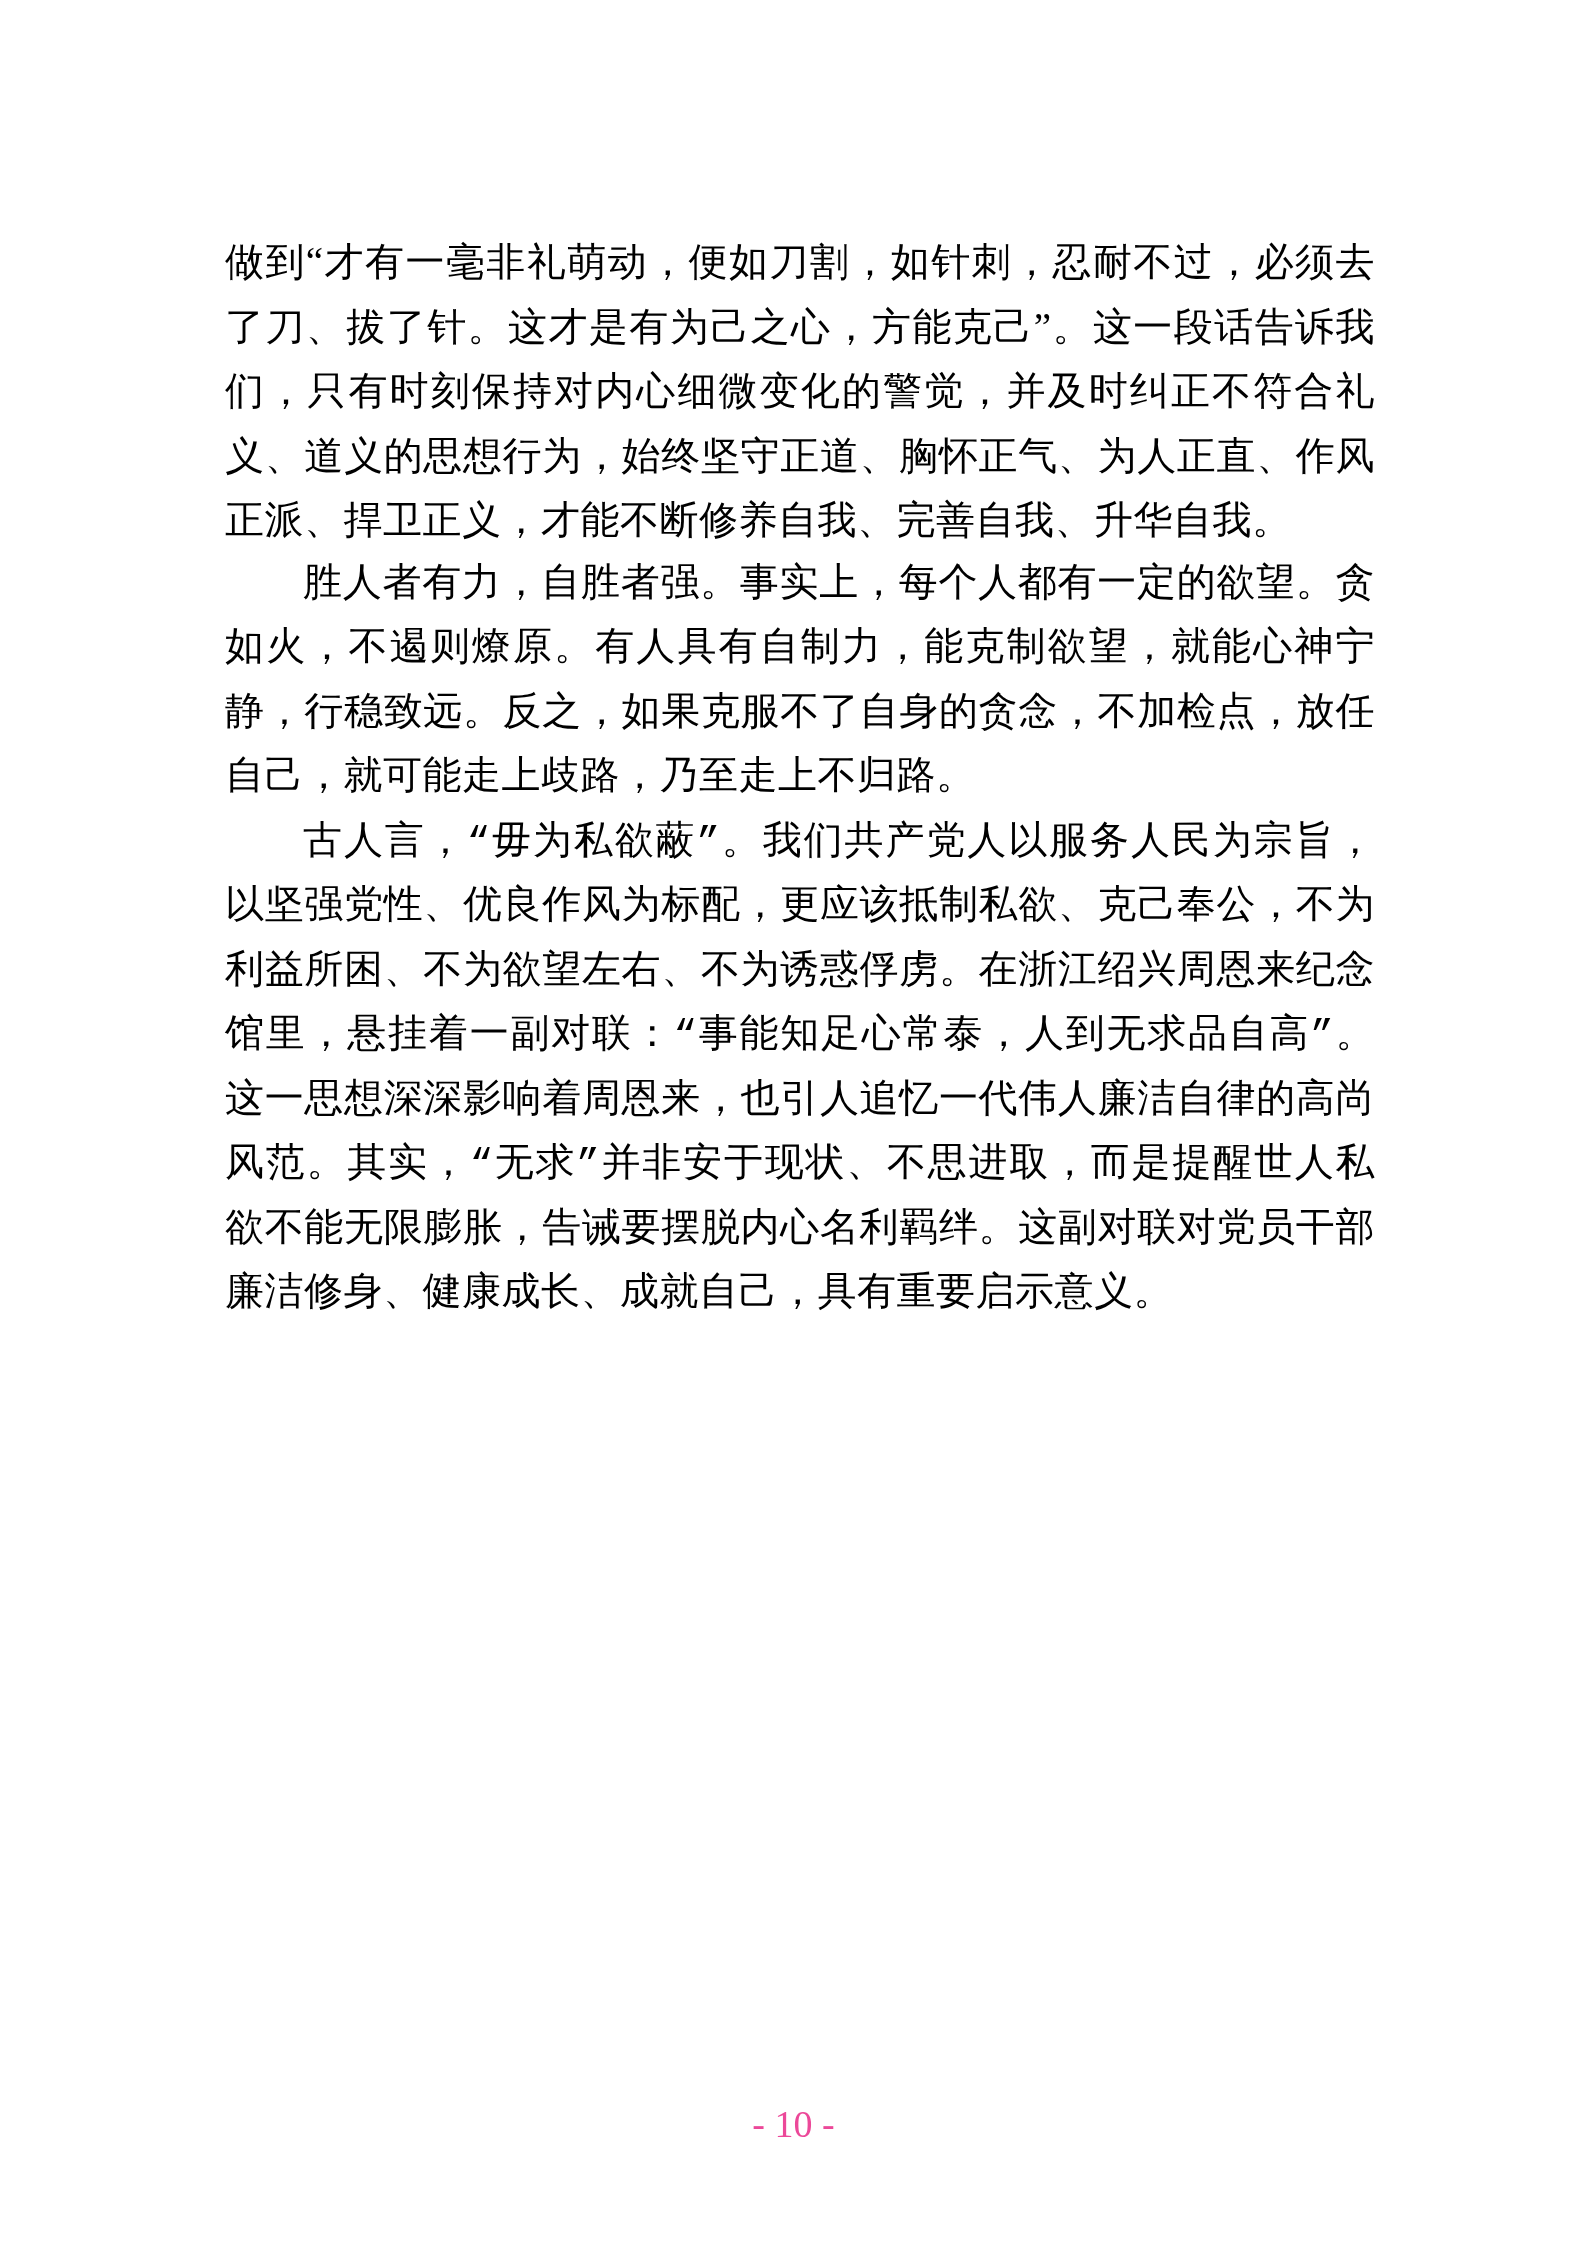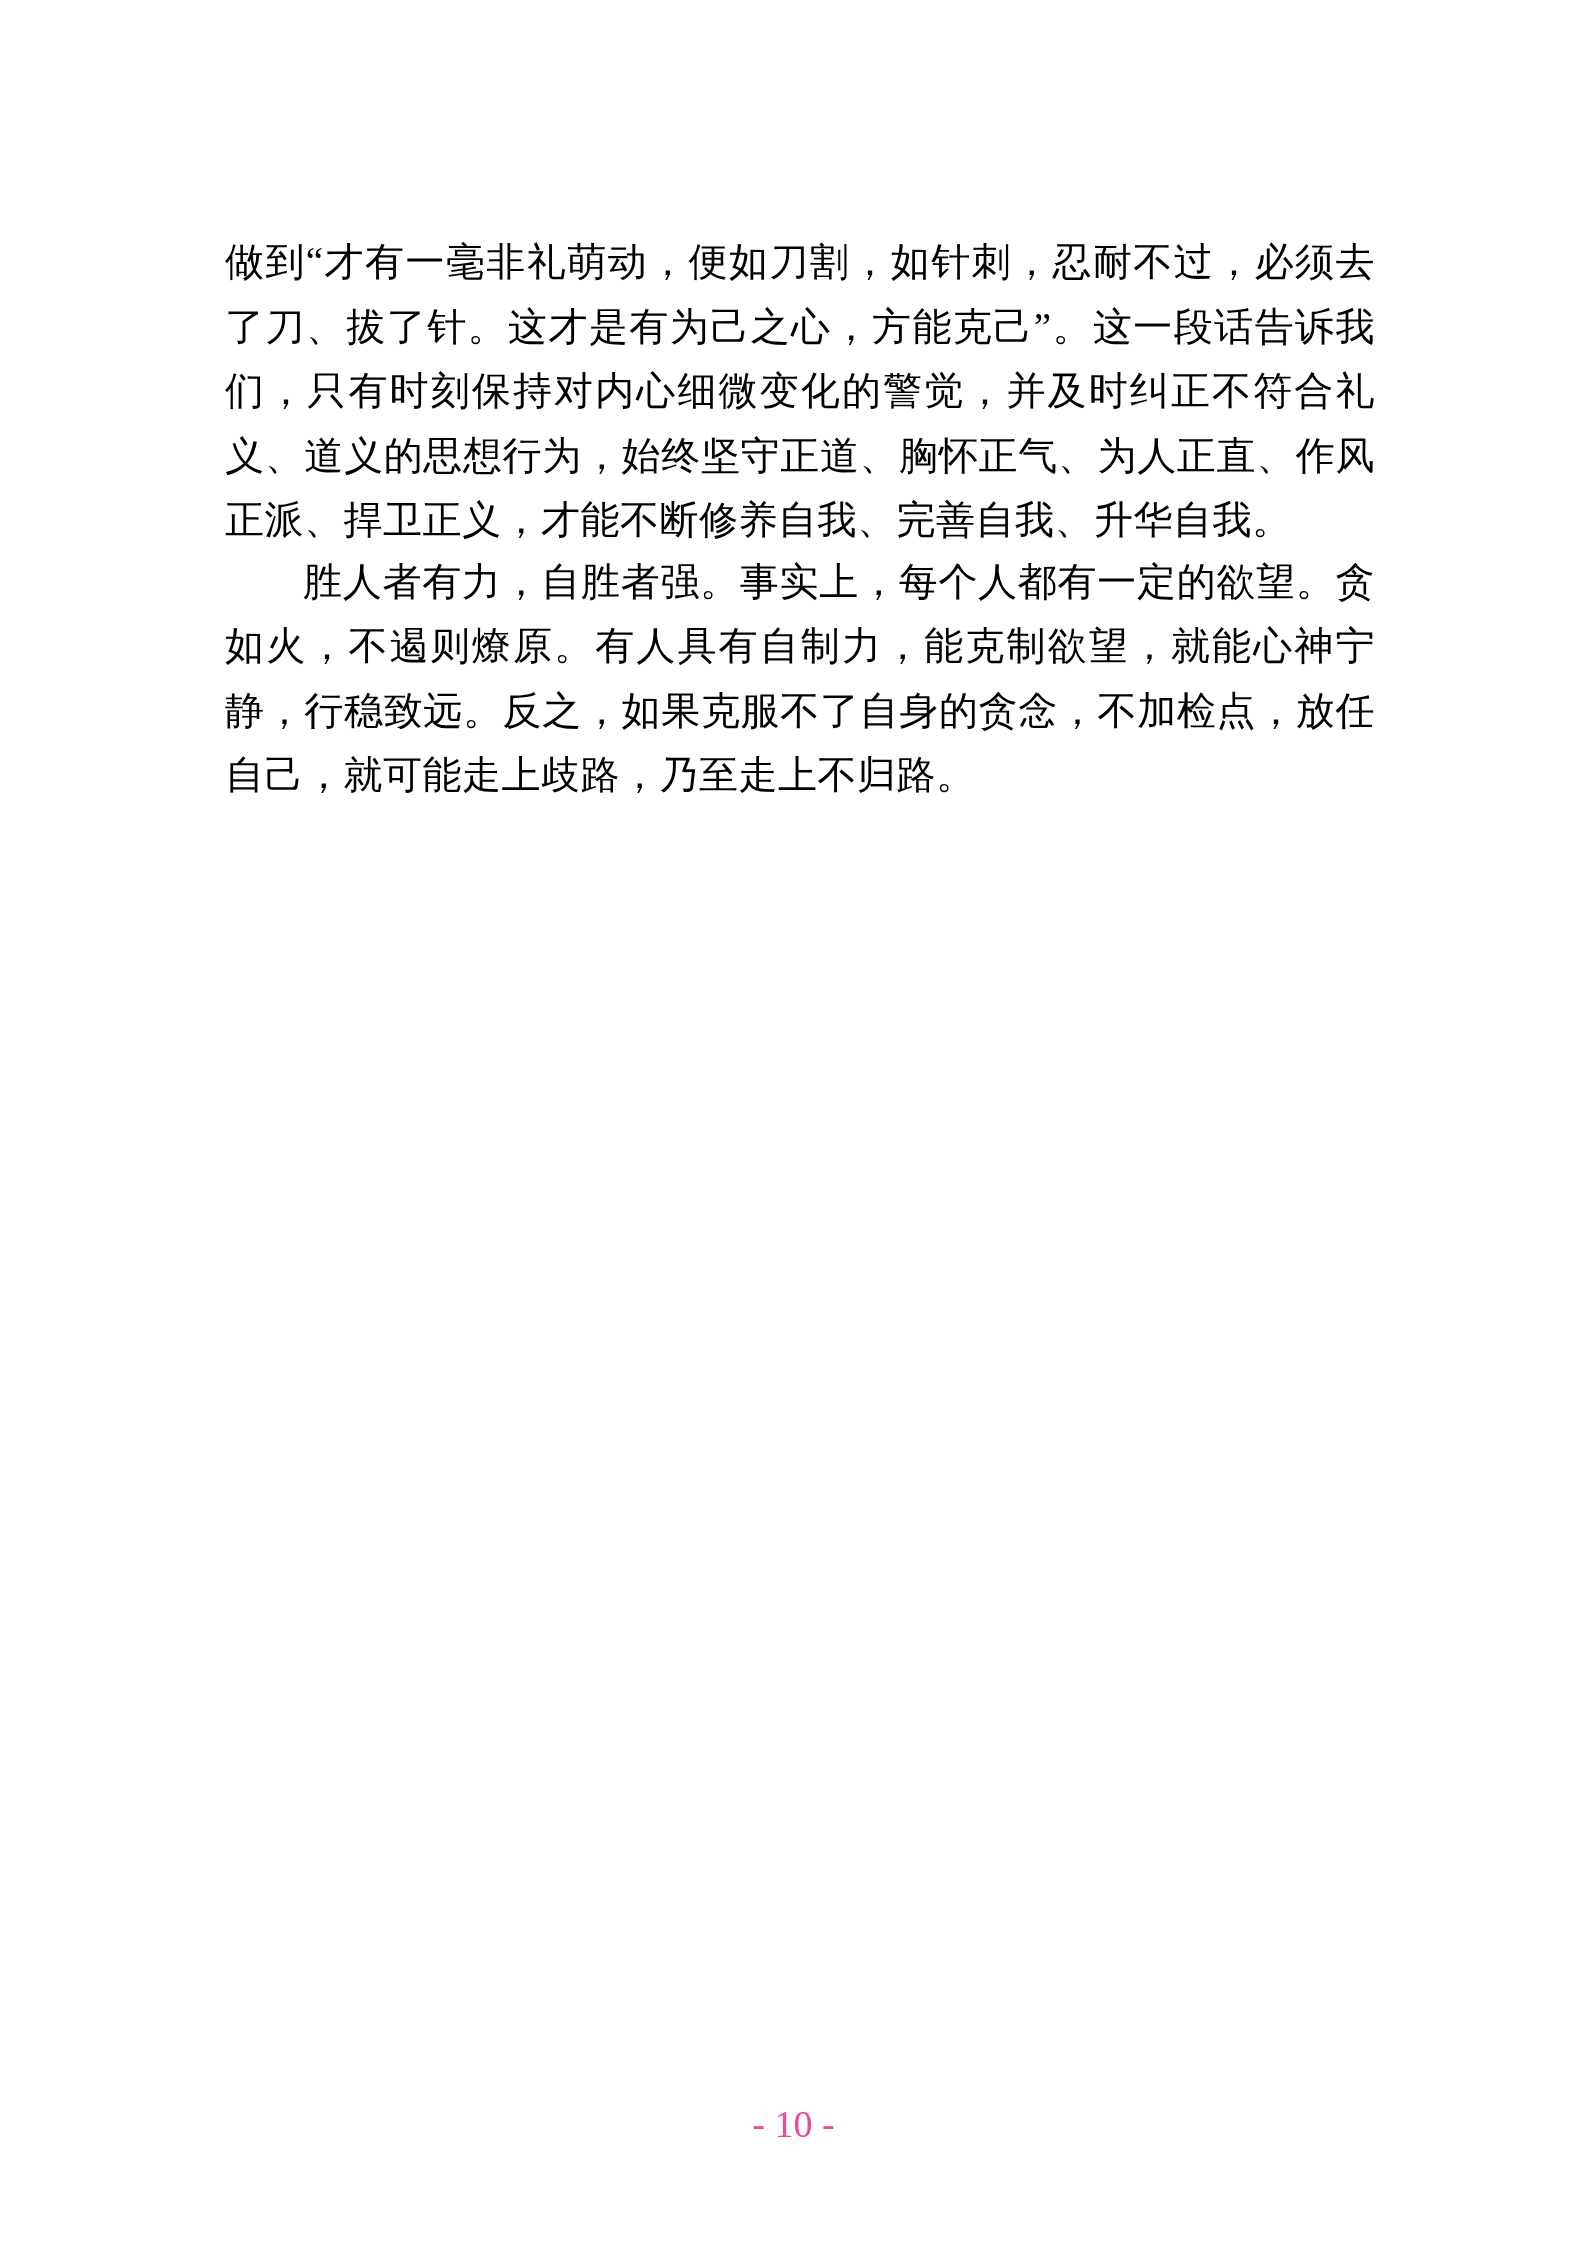--- a/index.html
+++ b/index.html
@@ -48,15 +48,16 @@
     color: #ec4899;
   }
 </style>
 </head>
 <body>
 
 <div class="page">
   <main class="content">
     <p>做到“才有一毫非礼萌动，便如刀割，如针刺，忍耐不过，必须去了刀、拔了针。这才是有为己之心，方能克己”。这一段话告诉我们，只有时刻保持对内心细微变化的警觉，并及时纠正不符合礼义、道义的思想行为，始终坚守正道、胸怀正气、为人正直、作风正派、捍卫正义，才能不断修养自我、完善自我、升华自我。</p>
     <p class="indent">胜人者有力，自胜者强。事实上，每个人都有一定的欲望。贪如火，不遏则燎原。有人具有自制力，能克制欲望，就能心神宁静，行稳致远。反之，如果克服不了自身的贪念，不加检点，放任自己，就可能走上歧路，乃至走上不归路。</p>
+    <p class="indent">古人言，“毋为私欲蔽”。我们共产党人以服务人民为宗旨，以坚强党性、优良作风为标配，更应该抵制私欲、克己奉公，不为利益所困、不为欲望左右、不为诱惑俘虏。在浙江绍兴周恩来纪念馆里，悬挂着一副对联：“事能知足心常泰，人到无求品自高”。这一思想深深影响着周恩来，也引人追忆一代伟人廉洁自律的高尚风范。其实，“无求”并非安于现状、不思进取，而是提醒世人私欲不能无限膨胀，告诫要摆脱内心名利羁绊。这副对联对党员干部廉洁修身、健康成长、成就自己，具有重要启示意义。</p>
   </main>
   <footer class="page-number">- 10 -</footer>
 </div>
 
 </body></html>

